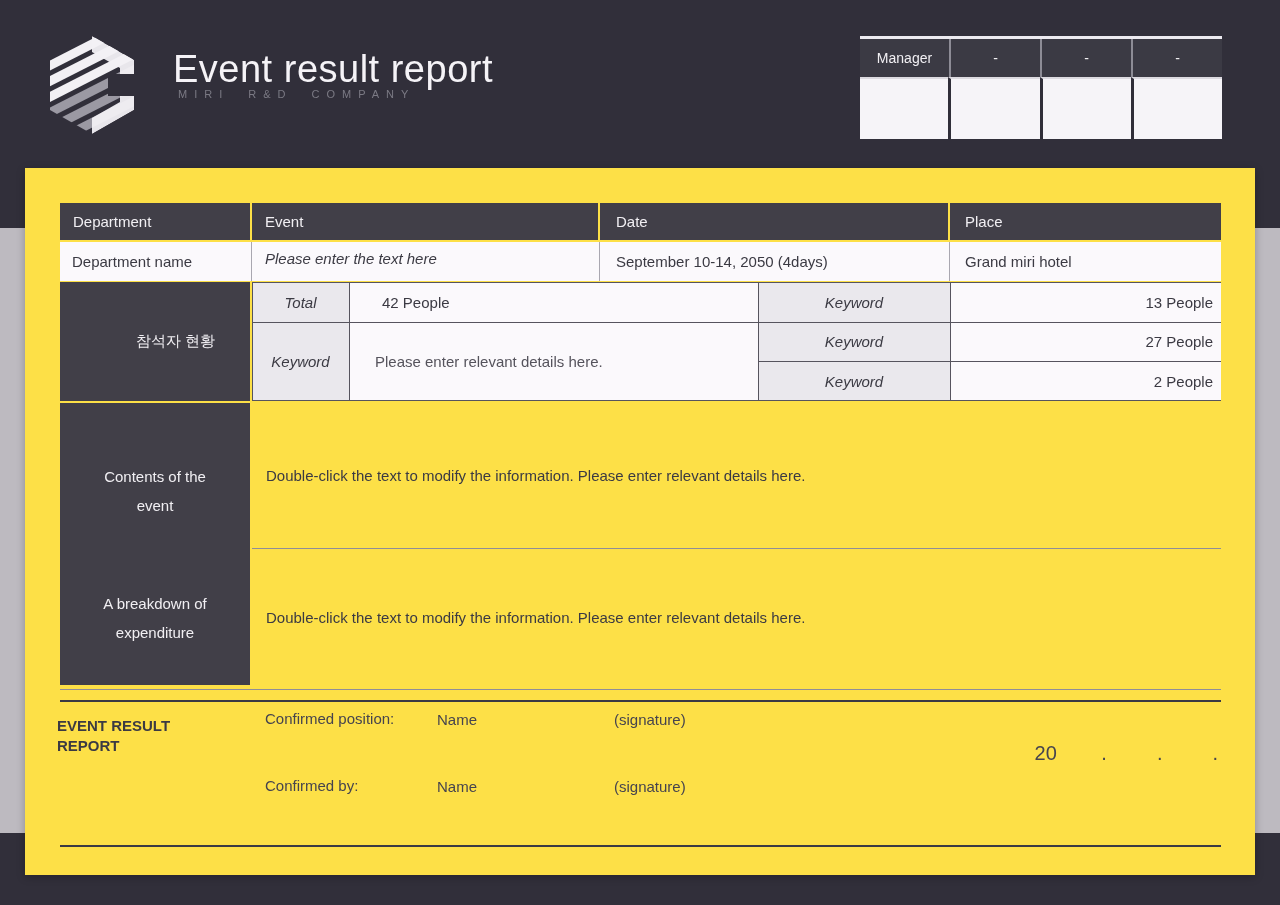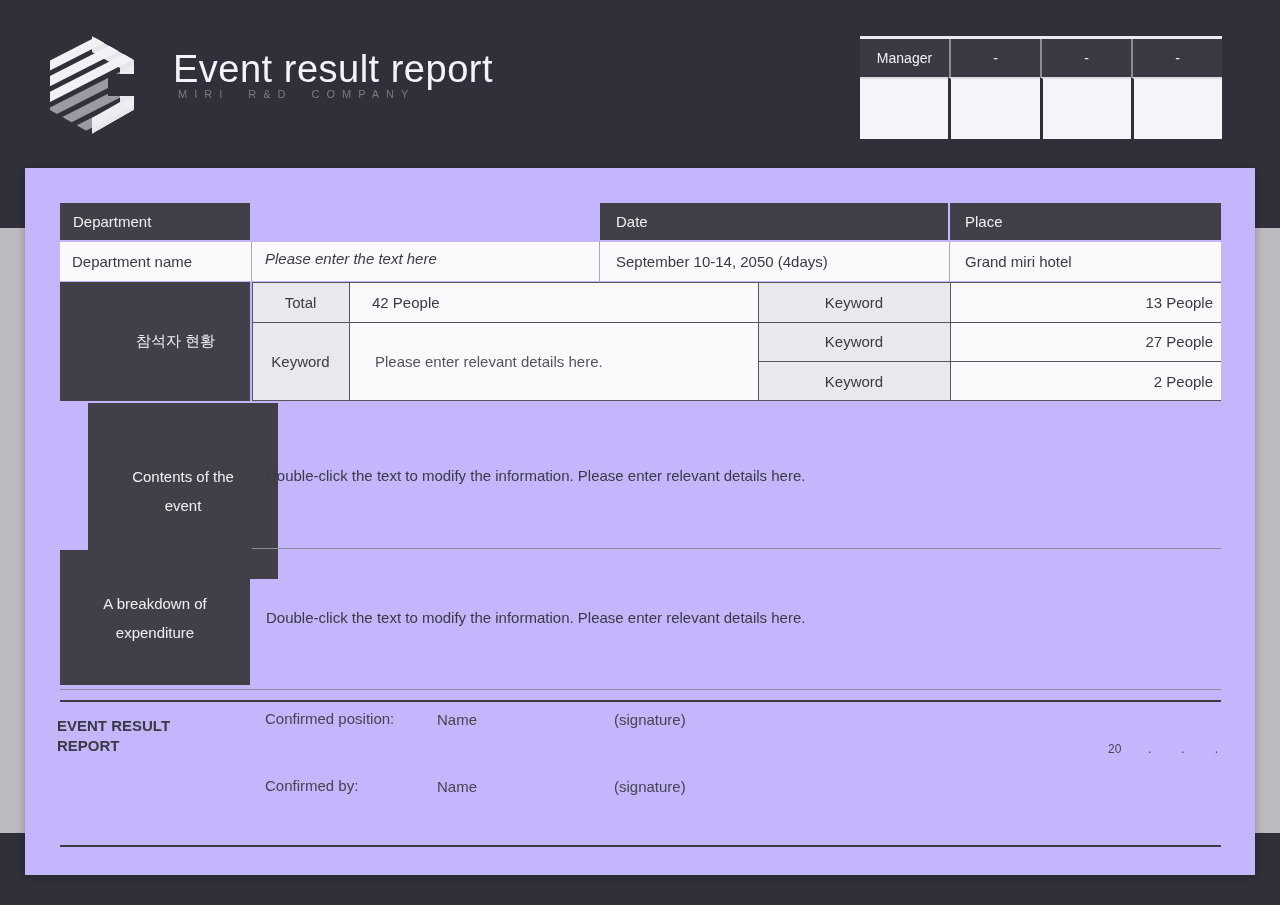--- a/index.html
+++ b/index.html
@@ -38,21 +38,21 @@
   .approval .hcell:first-child { border-left:none; }
   .approval .bcell {
     flex:1; height:62px; background:#f6f4f8;
     border-left:3px solid #302e39; border-top:2px solid #dcdae0;
   }
   .approval .bcell:first-child { border-left:none; }
 
   
   .page {
     position:absolute; left:25px; top:168px; width:1230px; height:707px;
-    background:#c4b5fd; box-shadow:0 2px 8px rgba(0,0,0,0.25);
+    background:#fde047; box-shadow:0 2px 8px rgba(0,0,0,0.25);
   }
   .abs { position:absolute; }
   .cell-dark {
     background:#413f48; color:#f1eff3; font-size:15px;
     display:flex; align-items:center; justify-content:center; text-align:center;
   }
   .cell-dark .wrap2 { width:118px; line-height:29px; }
   .cell-light {
     background:#fbf9fc; font-size:15px; color:#3b3a43;
     display:flex; align-items:center;
@@ -61,33 +61,33 @@
   .hline { background:#56545e; height:1px; }
   .vline { background:#56545e; width:1px; }
   .sep { background:#a9a7b0; width:1px; }
   .thinline { background:#8f8d97; height:1px; }
   .thickline { background:#3b3a43; height:2px; }
 
   .att-text {
     position:absolute; font-size:15px; color:#3b3a43;
     display:flex; align-items:center;
   }
-  .centered { justify-content:center; }
+  .centered { justify-content:center;font-style:italic; }
   .right-al { justify-content:flex-end; }
 
   .footer-title {
     position:absolute; left:32px; top:548px; width:132px;
     font-size:15px; font-weight:bold; line-height:20px; color:#3b3a43;
   }
   .footer-item { position:absolute; font-size:15px; color:#46444e; }
   .statement {
     position:absolute; right:34px; top:551px; font-size:15.5px; color:#46444e; text-align:right;
   }
   .dateline {
-    position:absolute; right:37px; top:574px; font-size:12px; color:#46444e;
+    position:absolute; right:37px; top:574px; font-size:20px; color:#46444e;
     white-space:pre; text-align:right;
   }
 </style>
 </head>
 <body>
 
 <div class="band-top"></div>
 <div class="band-bottom"></div>
 
 <svg class="logo" viewBox="0 0 92 102">
@@ -124,20 +124,21 @@
     <div class="bcell"></div>
     <div class="bcell"></div>
     <div class="bcell"></div>
     <div class="bcell"></div>
   </div>
 </div>
 
 <div class="page">
 
   <div class="abs cell-dark" style="left:35px;top:35px;width:190px;height:37px;justify-content:flex-start;padding-left:13px;">Department</div>
+  <div class="abs cell-dark" style="left:227px;top:35px;width:346px;height:37px;justify-content:flex-start;padding-left:13px;">Event</div>
   <div class="abs cell-dark" style="left:575px;top:35px;width:348px;height:37px;justify-content:flex-start;padding-left:16px;">Date</div>
   <div class="abs cell-dark" style="left:925px;top:35px;width:271px;height:37px;justify-content:flex-start;padding-left:15px;">Place</div>
 
   <div class="abs cell-light" style="left:35px;top:74px;width:1161px;height:39px;"></div>
   <div class="abs sep" style="left:226px;top:74px;height:39px;"></div>
   <div class="abs sep" style="left:574px;top:74px;height:39px;"></div>
   <div class="abs sep" style="left:924px;top:74px;height:39px;"></div>
   <div class="abs att-text" style="left:47px;top:74px;height:39px;">Department name</div>
   <div class="abs att-text" style="left:240px;top:71px;height:39px;font-style:italic;">Please enter the text here</div>
   <div class="abs att-text" style="left:591px;top:74px;height:39px;">September 10-14, 2050 (4days)</div>
@@ -161,32 +162,32 @@
     <div class="abs hline" style="left:0;top:0;width:969px;"></div>
     <div class="abs hline" style="left:0;top:40px;width:969px;"></div>
     <div class="abs hline" style="left:506px;top:79px;width:463px;"></div>
     <div class="abs hline" style="left:0;top:118px;width:969px;"></div>
     <div class="abs vline" style="left:0;top:0;height:119px;"></div>
     <div class="abs vline" style="left:97px;top:0;height:119px;"></div>
     <div class="abs vline" style="left:506px;top:0;height:119px;"></div>
     <div class="abs vline" style="left:698px;top:0;height:119px;"></div>
 
     <div class="abs att-text centered" style="left:0;top:0;width:97px;height:40px;">Total</div>
-    <div class="abs att-text" style="left:120px;top:0;height:40px;">42 People</div>
+    <div class="abs att-text" style="left:130px;top:0;height:40px;">42 People</div>
     <div class="abs att-text centered" style="left:0;top:40px;width:97px;height:79px;">Keyword</div>
     <div class="abs att-text" style="left:123px;top:40px;height:79px;color:#55535c;">Please enter relevant details here.</div>
     <div class="abs att-text centered" style="left:506px;top:0;width:192px;height:40px;">Keyword</div>
     <div class="abs att-text right-al" style="left:698px;top:0;width:263px;height:40px;">13 People</div>
     <div class="abs att-text centered" style="left:506px;top:40px;width:192px;height:39px;">Keyword</div>
     <div class="abs att-text right-al" style="left:698px;top:40px;width:263px;height:39px;">27 People</div>
     <div class="abs att-text centered" style="left:506px;top:79px;width:192px;height:40px;">Keyword</div>
     <div class="abs att-text right-al" style="left:698px;top:79px;width:263px;height:40px;">2 People</div>
   </div>
 
-  <div class="abs cell-dark" style="left:35px;top:235px;width:190px;height:176px;margin-left:28px;">
+  <div class="abs cell-dark" style="left:35px;top:235px;width:190px;height:176px;">
     <div class="wrap2">Contents of the event</div>
   </div>
   <div class="abs att-text" style="left:241px;top:235px;height:145px;">Double-click the text to modify the information. Please enter relevant details here.</div>
   <div class="abs thinline" style="left:227px;top:380px;width:969px;"></div>
 
   <div class="abs cell-dark" style="left:35px;top:382px;width:190px;height:135px;">
     <div class="wrap2" style="width:128px;">A breakdown of expenditure</div>
   </div>
   <div class="abs att-text" style="left:241px;top:382px;height:135px;">Double-click the text to modify the information. Please enter relevant details here.</div>
   <div class="abs thinline" style="left:35px;top:521px;width:1161px;"></div>

